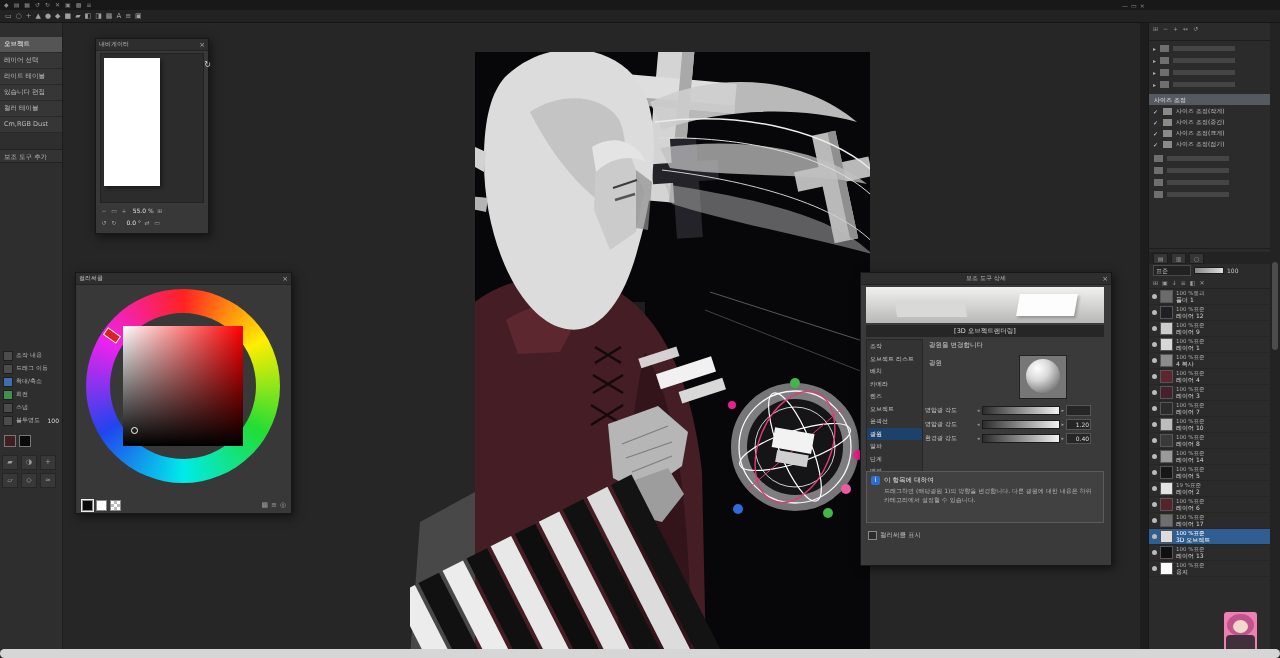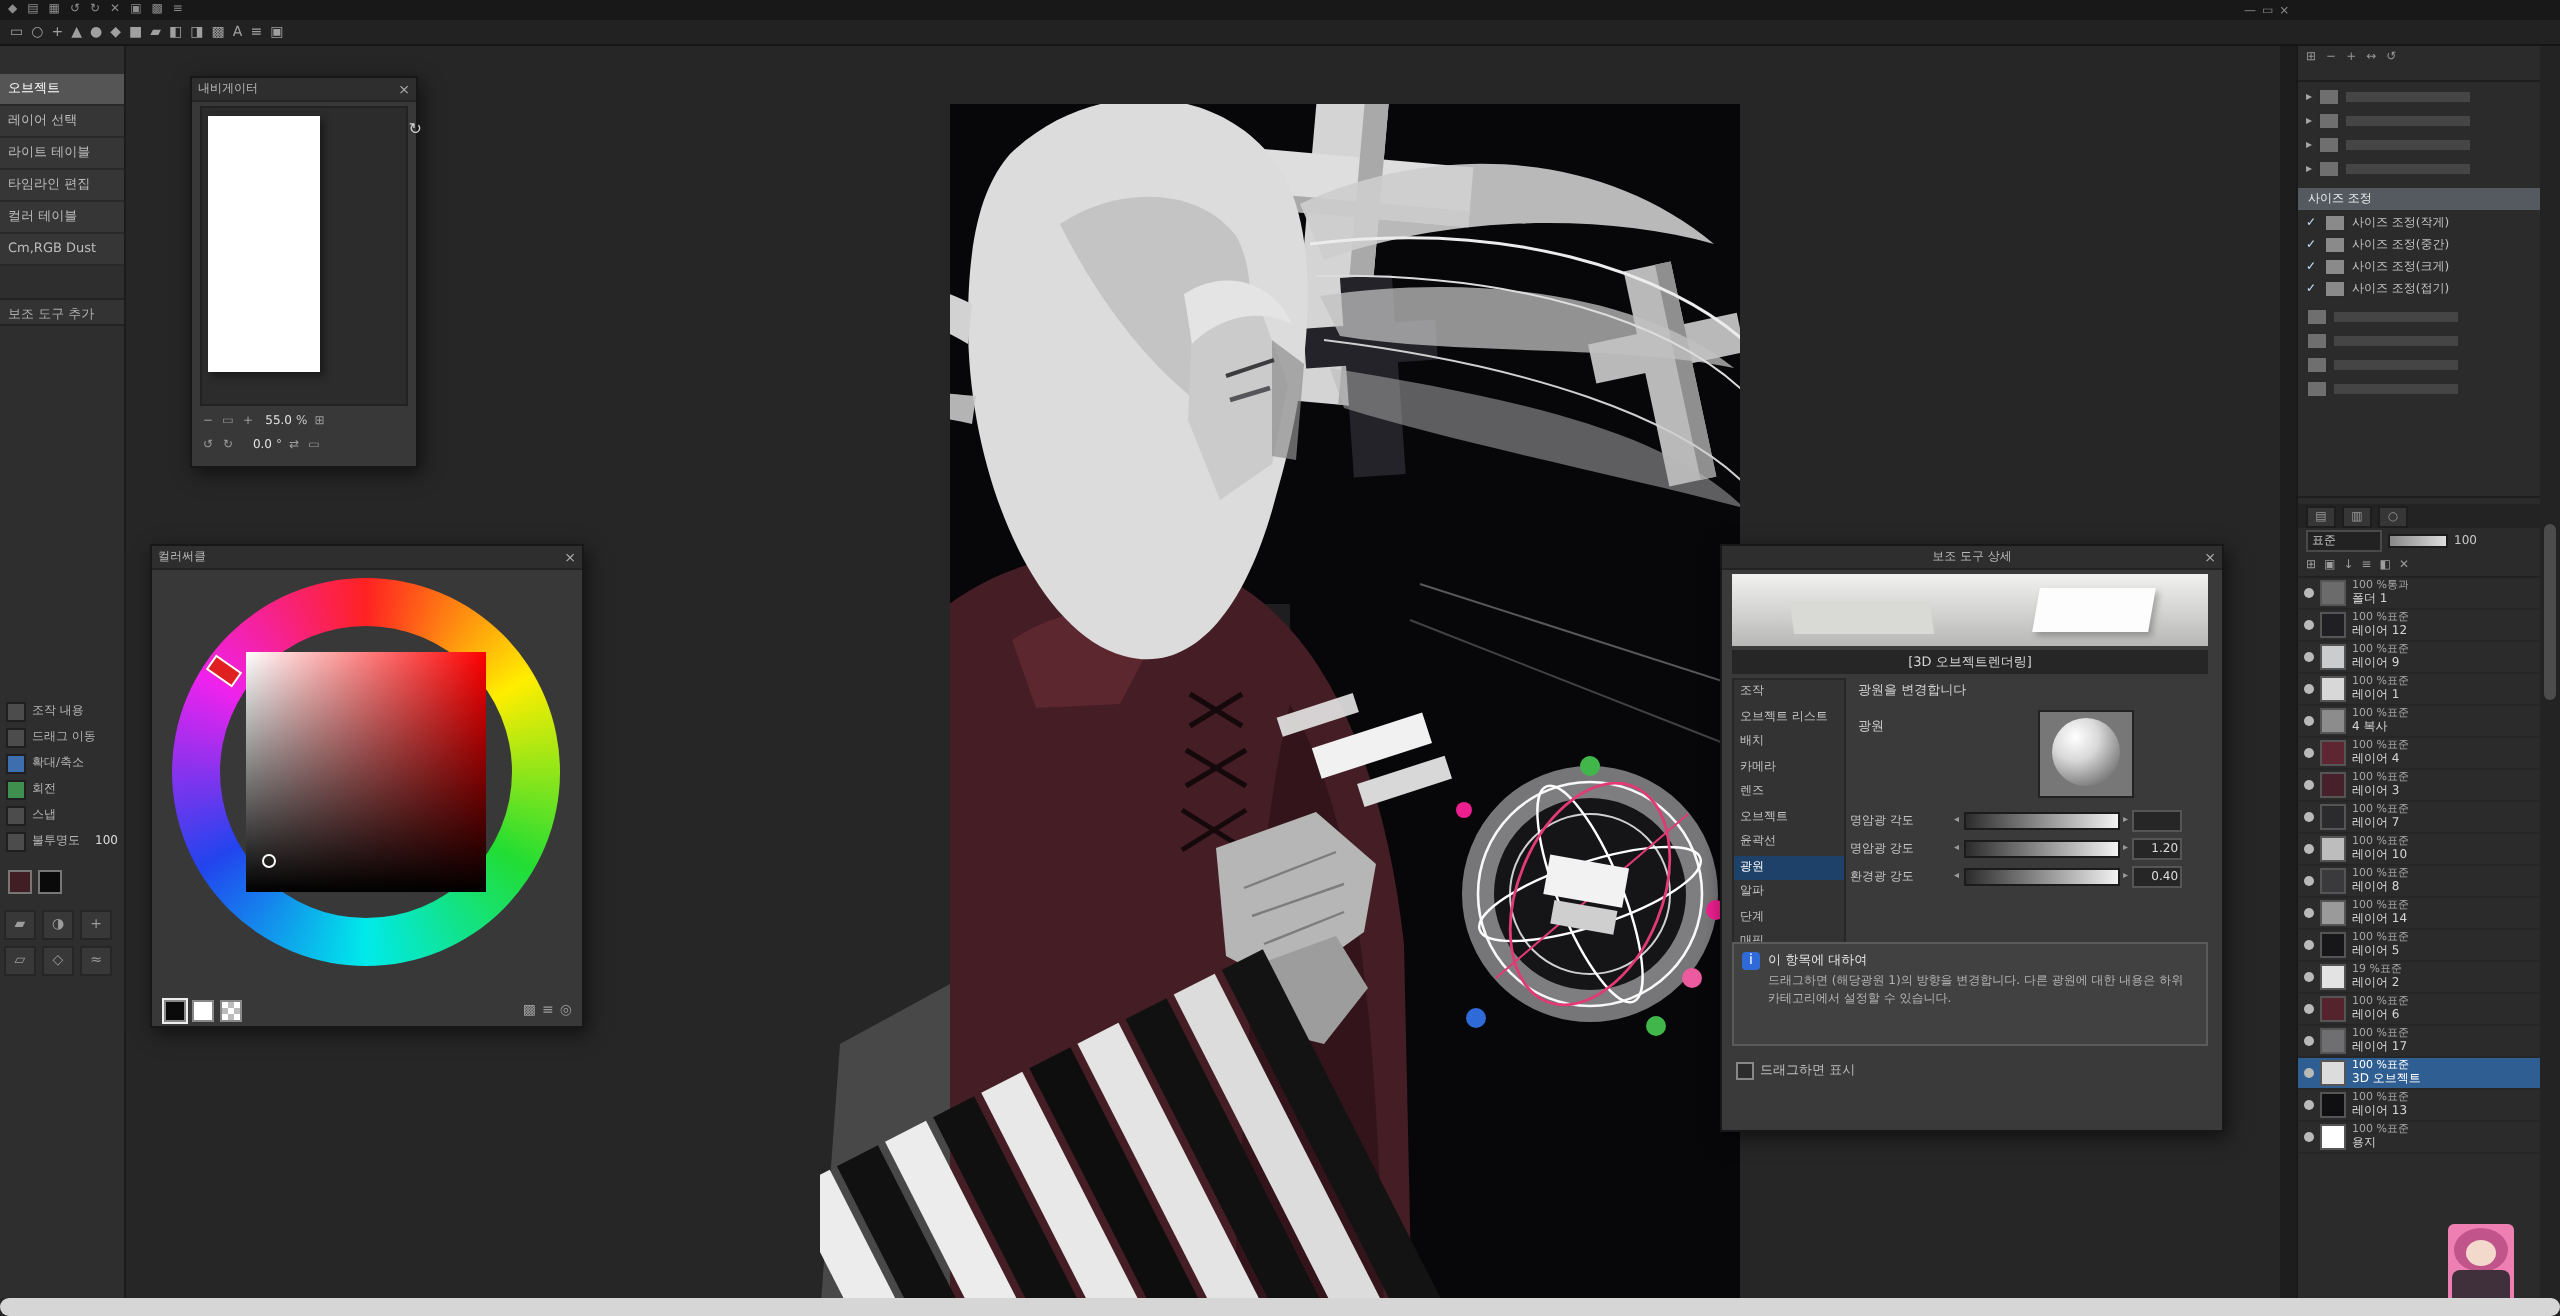--- a/index.html
+++ b/index.html
@@ -190,21 +190,21 @@
         <span class="mi">×</span>
       </div>
   </div>
 
   <div class="leftbar">
     <div class="tool-btns">
 
     <div class="tool-btn active">오브젝트</div>
         <div class="tool-btn">레이어 선택</div>
         <div class="tool-btn">라이트 테이블</div>
-        <div class="tool-btn">타임라인 편집</div>
+        <div class="tool-btn">있습니다 편집</div>
         <div class="tool-btn">컬러 테이블</div>
         <div class="tool-btn">Cm,RGB Dust</div>
       </div>
     <div class="addbtn">보조 도구 추가</div>
     <div class="props">
 
         <div class="prow">
           <span class="pic" style="background:#4c4c4c"></span>
           <span>조작 내용</span>
           <span class="pval"></span>
@@ -463,21 +463,21 @@
           <span class="sval">0.40</span>
         </div>
       </div>
     <div class="infobox">
       <span class="info-ic">i</span>
       <span class="info-title">이 항목에 대하여</span>
       <span class="info-body">드래그하면 (해당광원 1)의 방향을 변경합니다. 다른 광원에 대한 내용은 하위 카테고리에서 설정할 수 있습니다.</span>
     </div>
     <div class="dfooter">
       <span class="cbx"></span>
-      <span>드래그하면 표시</span>
+      <span>컬러써클 표시</span>
     </div>
   </div>
 
   <div class="gapstrip"></div>
   <div class="rightcol">
     <div class="rc-topicons">
 
     <span class="mi">—</span>
         <span class="mi">◧</span>
         <span class="mi">▦</span>

